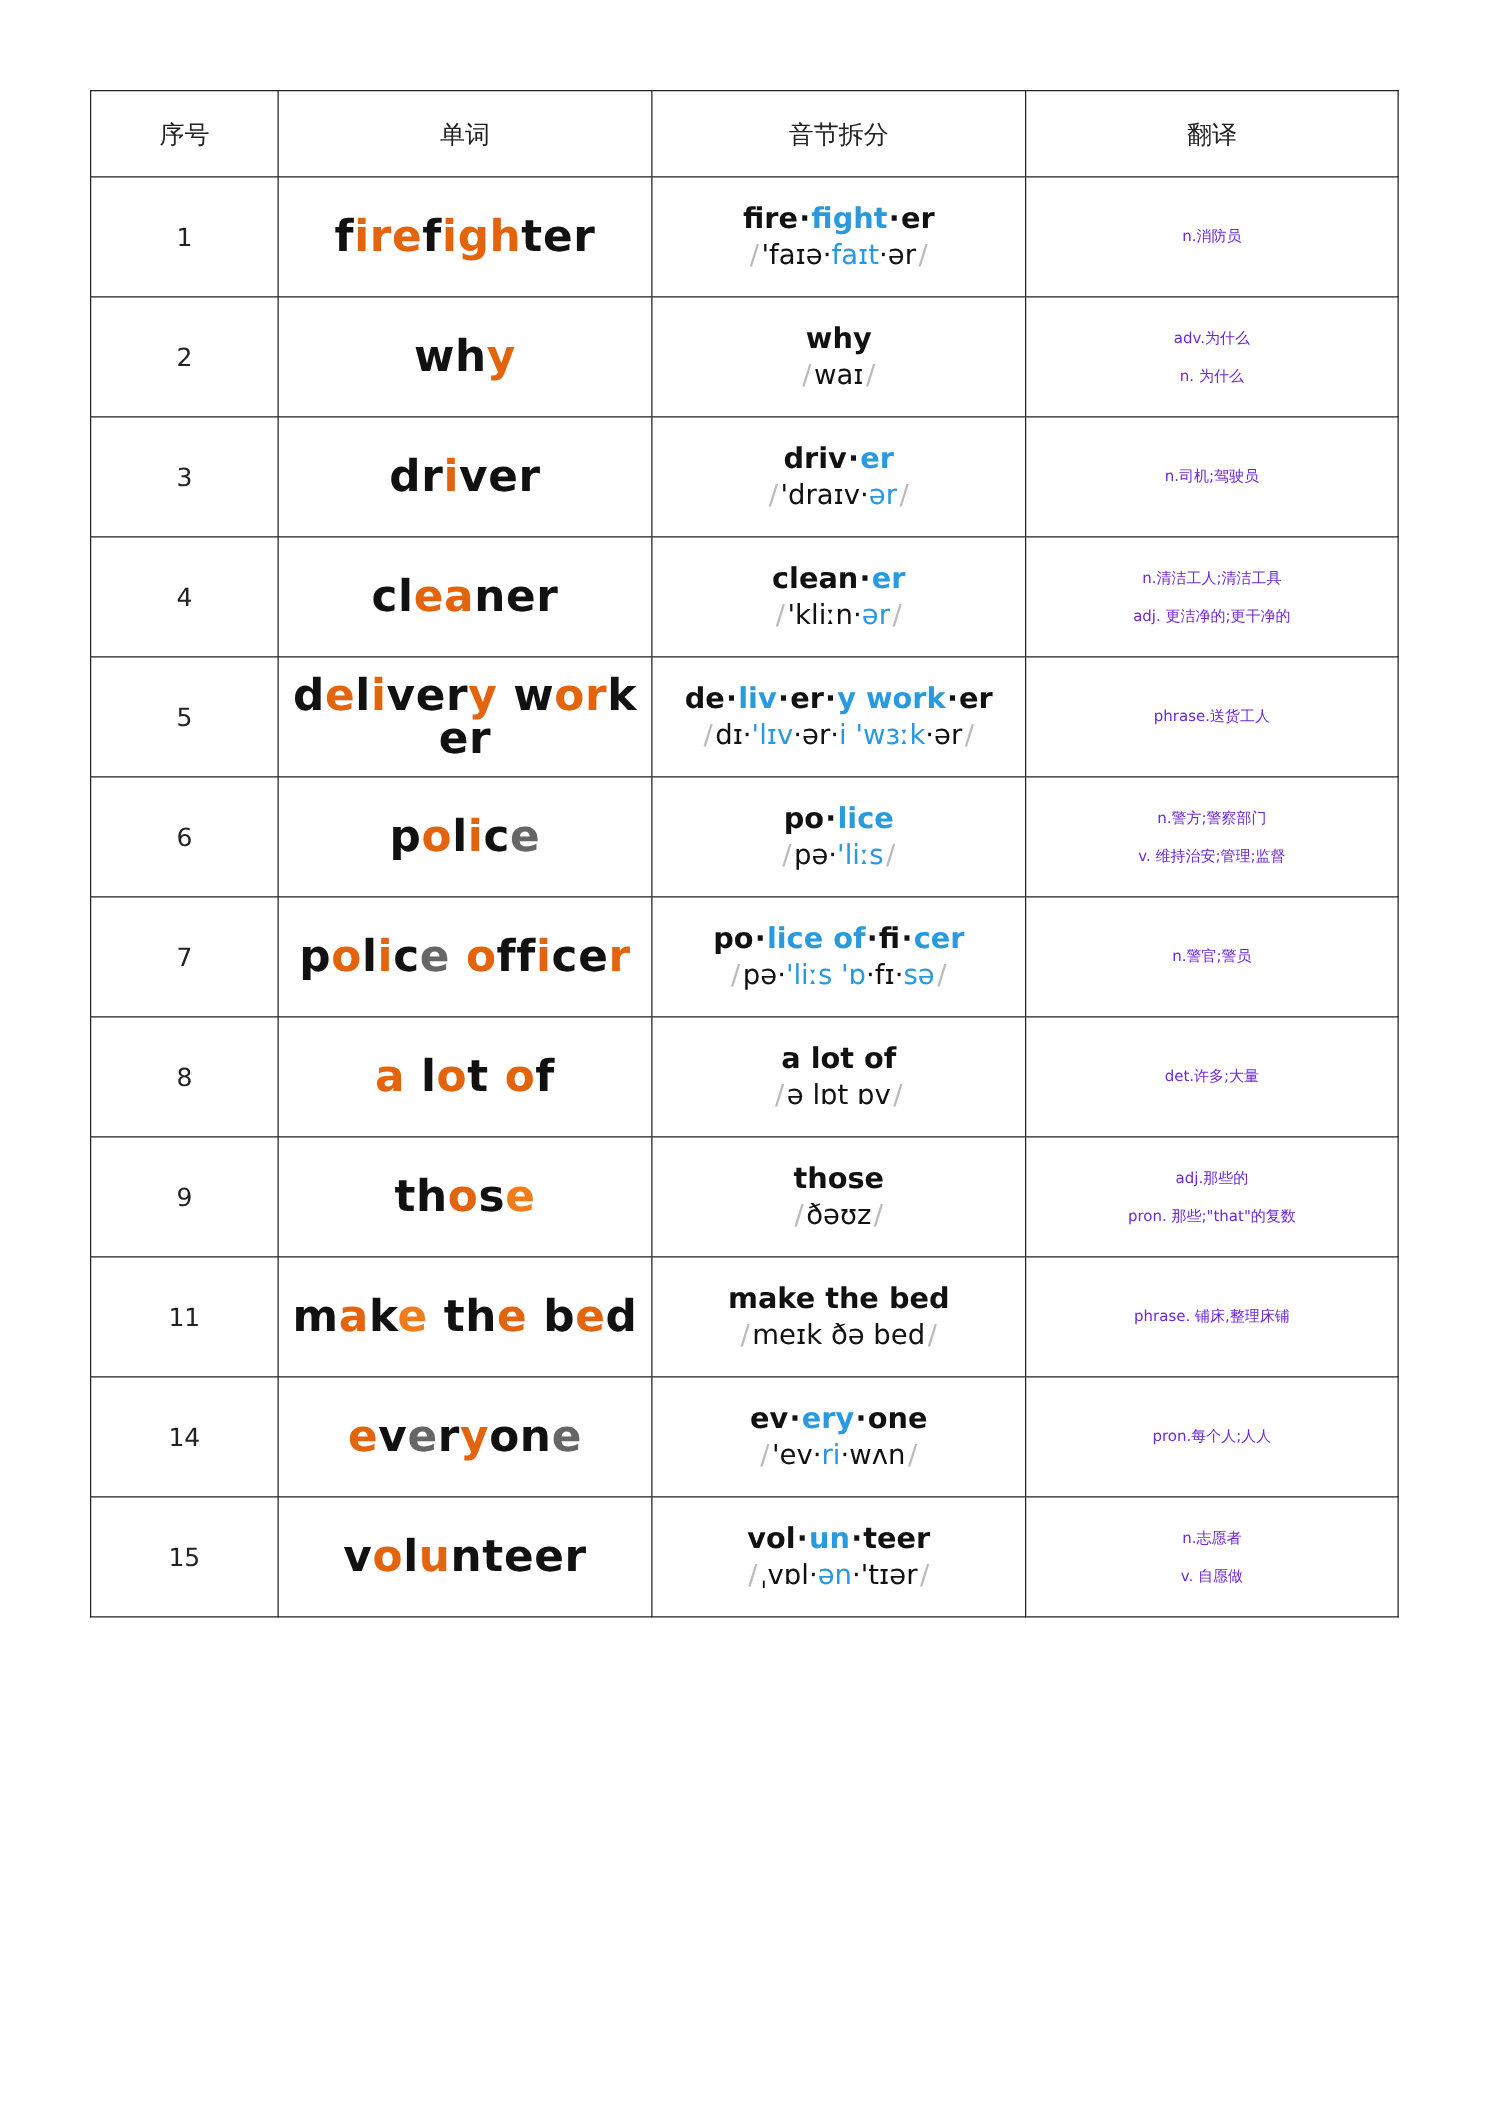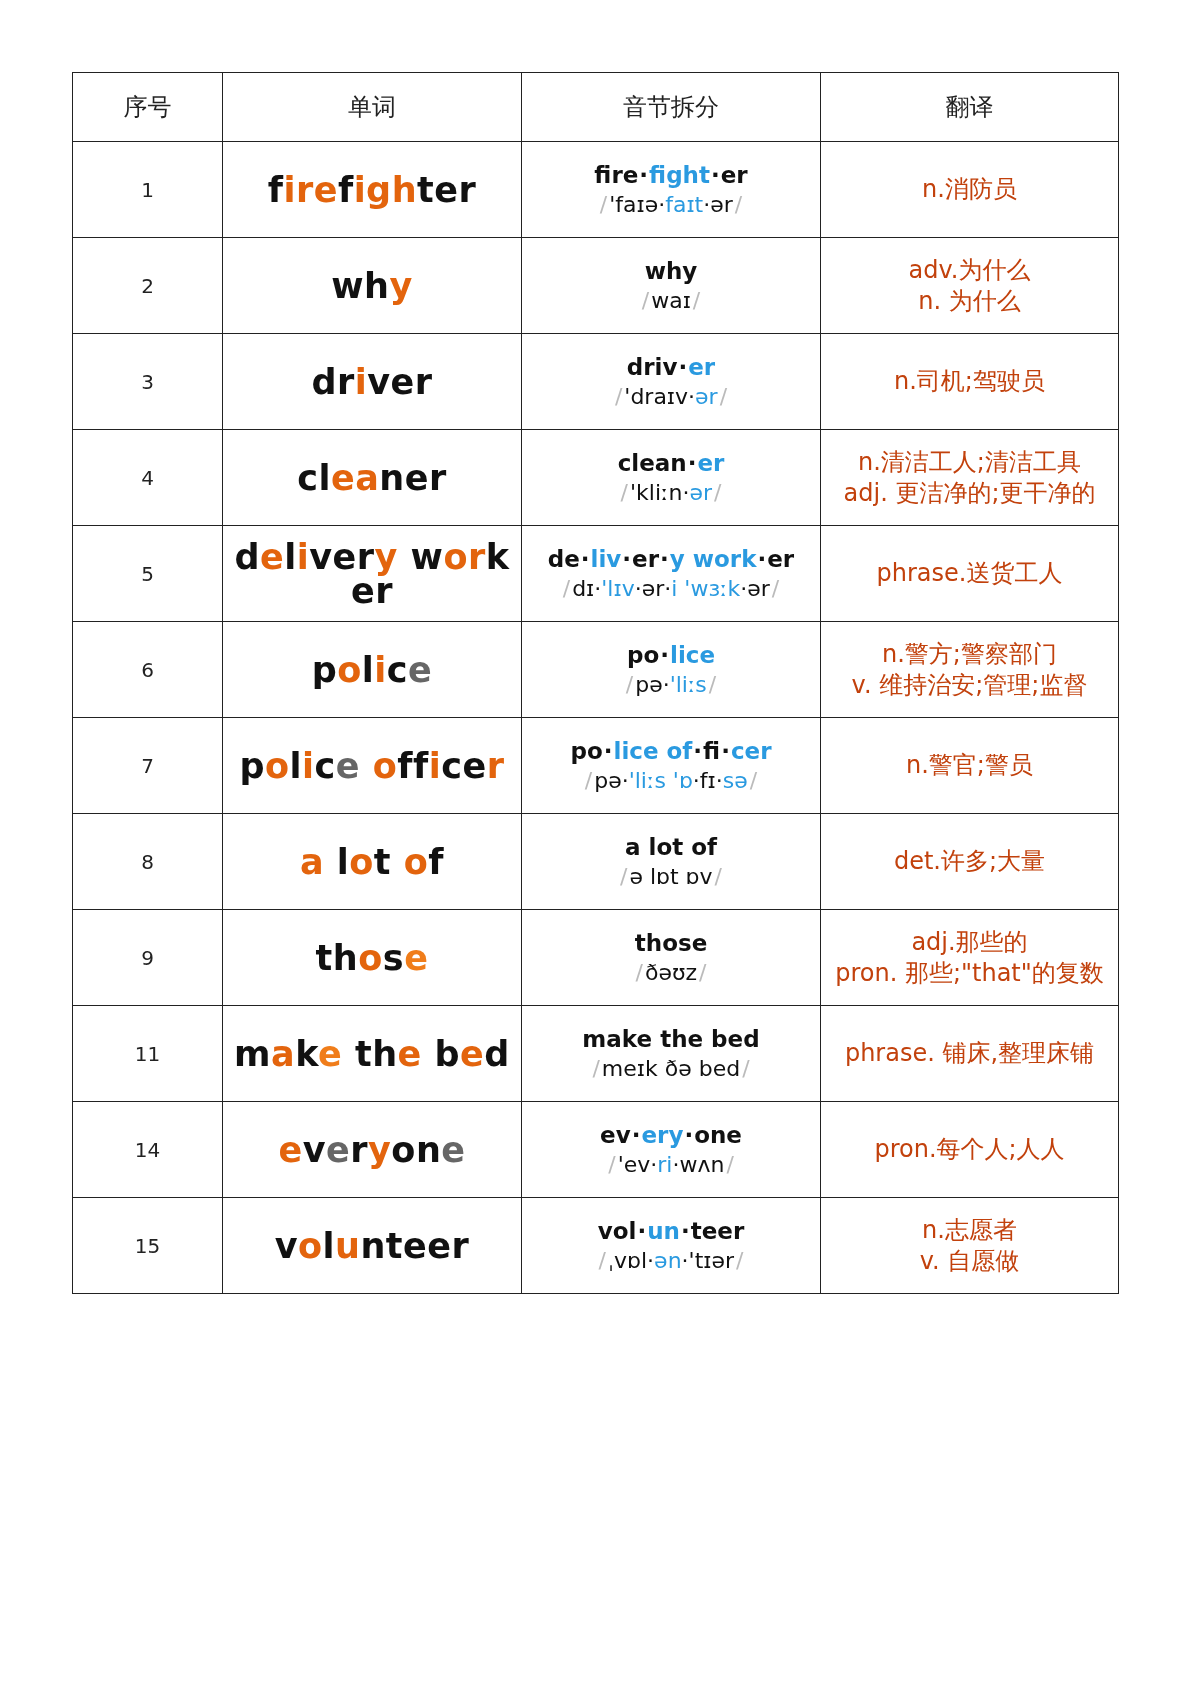--- a/index.html
+++ b/index.html
@@ -5,37 +5,37 @@
   html, body { margin: 0; padding: 0; background: #ffffff; }
   body { width: 1191px; height: 1684px; position: relative; font-family: "DejaVu Sans", "Liberation Sans", sans-serif; color: #111; }
   .vocab-table {
     position: absolute; left: 72px; top: 72px;
     width: 1046px; border-collapse: collapse; table-layout: fixed;
   }
   .vocab-table td, .vocab-table th {
     border: 1.4px solid #222; text-align: center; vertical-align: middle;
     padding: 0 4px; overflow: hidden;
   }
-  .vocab-table th { height: 68px; font-weight: normal; font-size: 24px; color: #222; }
+  .vocab-table th { height: 68px; font-weight: normal; font-size: 20px; color: #222; }
   .vocab-table td { height: 95px; }
   col.c-idx { width: 150px; }
   col.c-word { width: 299px; }
   col.c-syl { width: 299px; }
   col.c-trans { width: 298px; }
   .idx { font-size: 20px; color: #222; }
   .word { font-family: "DejaVu Sans", sans-serif; font-weight: bold; font-size: 35px; letter-spacing: 0.5px; line-height: 34px; color: #111; }
   .word .o { color: #e3640d; }
   .word .lo { color: #f07d1a; }
   .word .g { color: #666666; }
   .syl { font-weight: bold; font-size: 23px; line-height: 30px; color: #111; }
   .ipa { font-size: 22px; line-height: 30px; color: #111; }
   .ipa .sl { color: #bbbbbb; font-weight: normal; padding: 0 2px; }
   .b { color: #2a9ae0; }
   .dot { padding: 0 1px; }
-  .trans { font-size: 24px; line-height: 31px; color: #c2410c; }
+  .trans { font-size: 12px; line-height: 31px; color: #6d28d9; }
 </style>
 </head>
 <body>
 
 <table class="vocab-table">
   <colgroup>
       <col class="c-idx">
       <col class="c-word">
       <col class="c-syl">
       <col class="c-trans">

